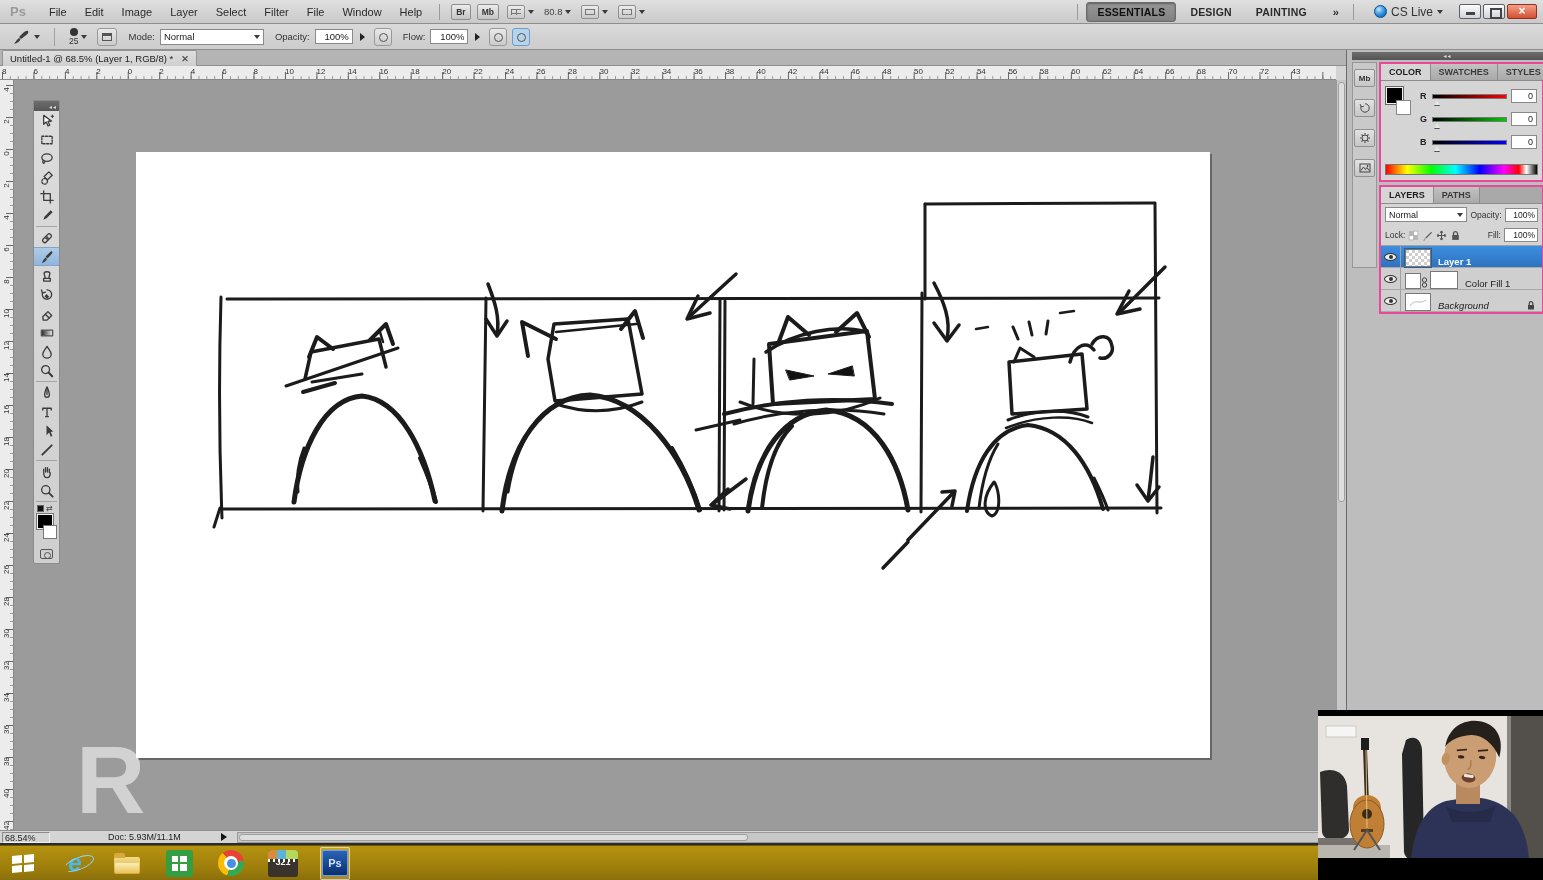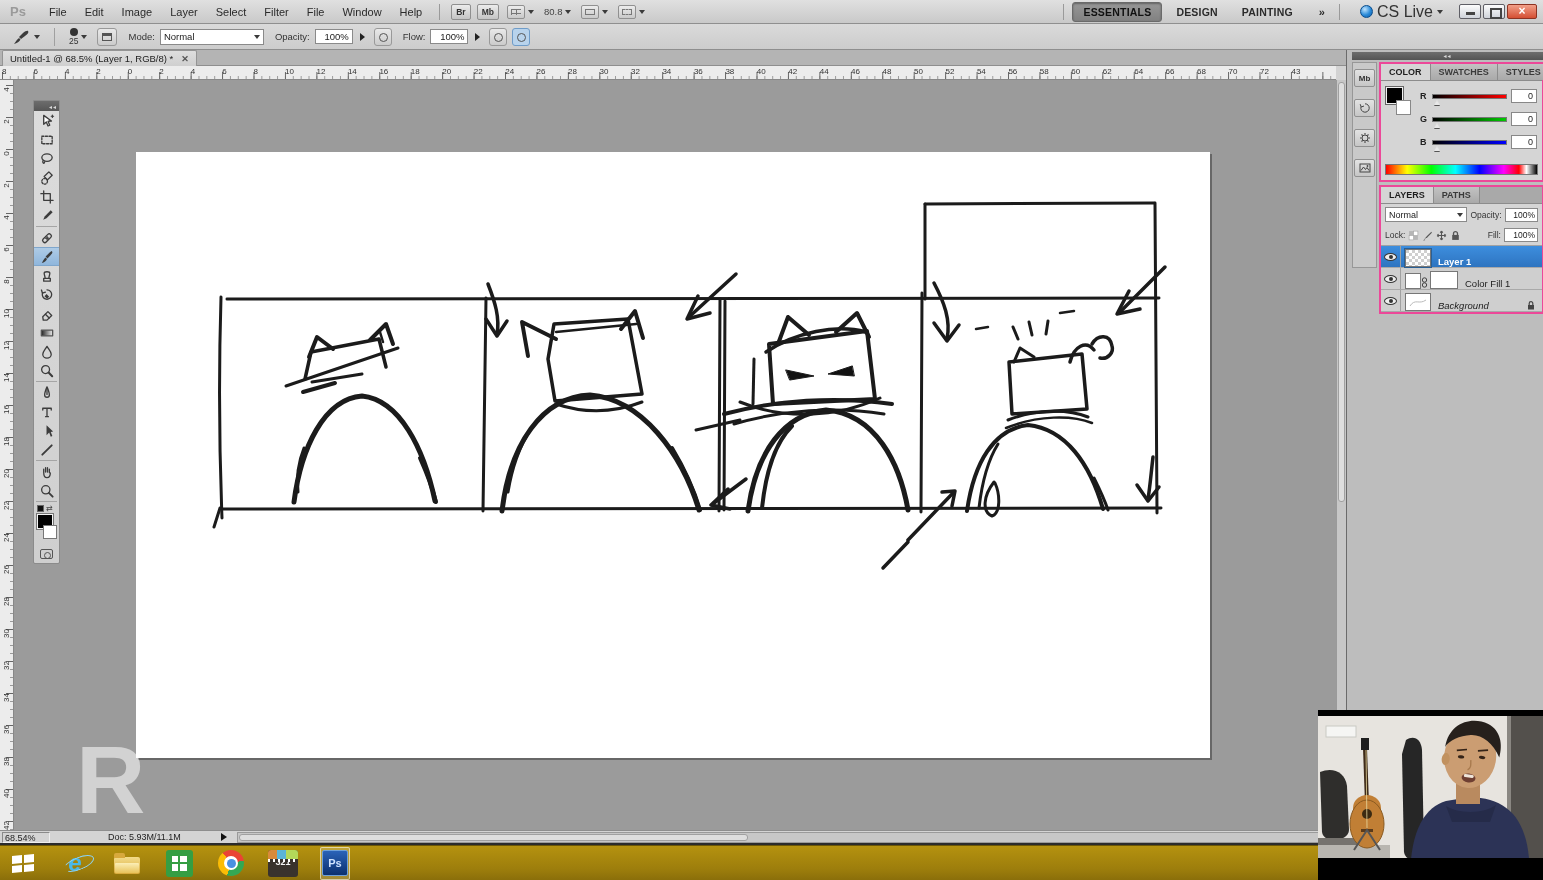--- a/index.html
+++ b/index.html
@@ -28,21 +28,21 @@
   .zoomtxt{font-size:9.5px;color:#444;}
   .spacer{flex:1;}
   .workspaces{display:flex;align-items:center;gap:4px;margin-right:10px;}
   .ws-item{font-weight:bold;font-size:10.5px;color:#2b2b2b;padding:3px 10px;letter-spacing:.2px;}
   .ws-item.active{background:linear-gradient(#979797,#818181);border:1px solid #6a6a6a;
     border-radius:3px;color:#111;box-shadow:inset 0 1px 2px rgba(0,0,0,.35);}
   .ws-ovf{font-weight:bold;font-size:11px;color:#2b2b2b;margin:0 6px;}
   .cslive{display:flex;align-items:center;gap:4px;margin:0 12px;}
   .orb{width:13px;height:13px;border-radius:50%;border:1px solid #0a4c8c;
     background:radial-gradient(circle at 35% 30%,#bfe4ff,#2a8ad8 55%,#0b5ca8);}
-  .cslive span.lbl{font-size:16px;color:#333;}
+  .cslive span.lbl{font-size:12px;color:#333;}
   .wc{display:flex;gap:2px;margin-left:4px;}
   .wc-btn{width:22px;height:15px;border:1px solid #5f5f66;border-radius:2px;
     background:linear-gradient(#fdfdfd,#cfd3da);position:relative;}
   .wc-min::after{content:'';position:absolute;left:6px;bottom:3px;width:9px;height:3px;background:#444;}
   .wc-rest::after{content:'';position:absolute;left:6px;top:3px;width:8px;height:7px;border:2px solid #444;}
   .wc-close{width:30px;background:linear-gradient(#f2a089,#d44f33);border-color:#8d3322;}
   .wc-close::after{content:'×';position:absolute;left:0;right:0;top:-1px;text-align:center;
     color:#fff;font-weight:bold;font-size:12px;}
 
   

